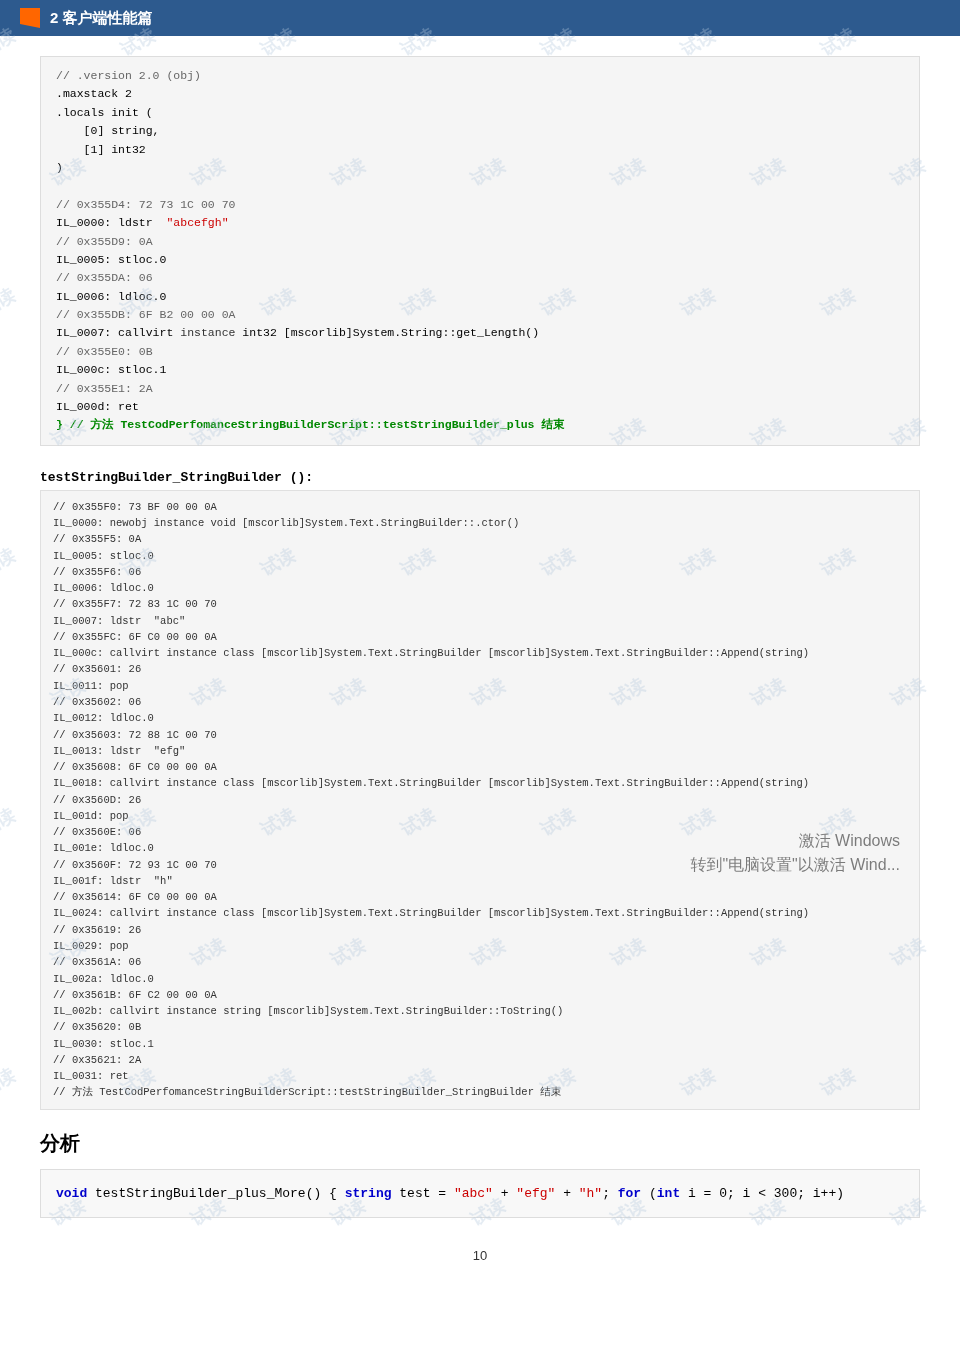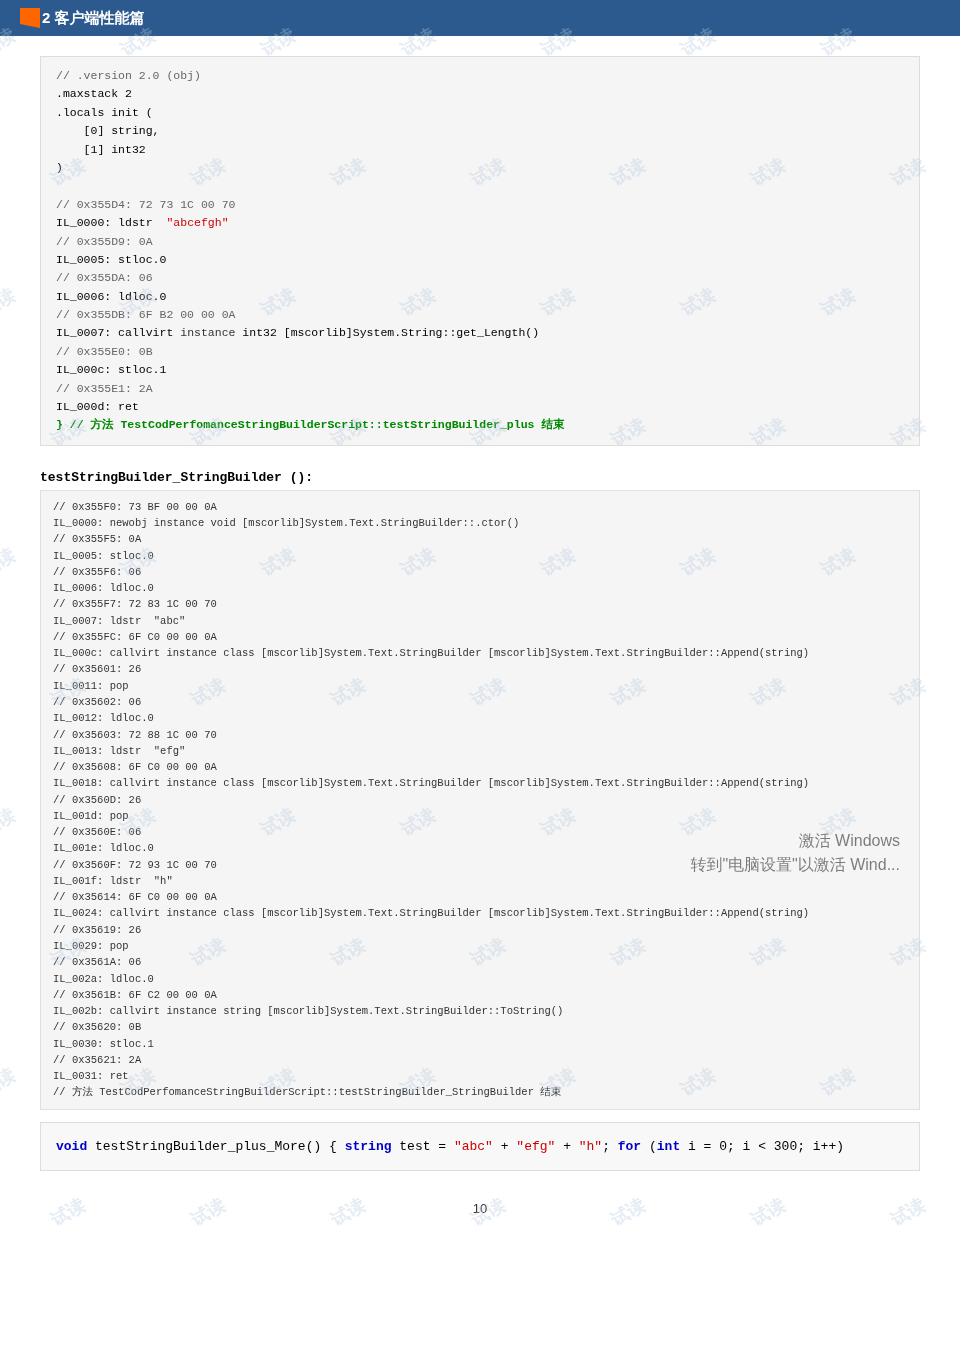--- a/index.html
+++ b/index.html
@@ -29,21 +29,21 @@
       user-select: none;
     }
 
     
     .header-bar {
       background: #2d5a8e;
       color: white;
       padding: 8px 20px;
       display: flex;
       align-items: center;
-      gap: 2px;
+      gap: 10px;
       font-size: 15px;
       font-weight: bold;
     }
     .header-icon {
       width: 20px;
       height: 20px;
       background: #ff6600;
       display: inline-block;
       clip-path: polygon(0 0, 100% 0, 100% 100%, 0 80%);
     }
@@ -295,20 +295,21 @@
 IL_0030: stloc.1
 <span class="comment">// 0x35621: 2A</span>
 IL_0031: ret
 <span class="comment">// 方法 TestCodPerfomanceStringBuilderScript::testStringBuilder_StringBuilder 结束</span></div>
 
   <div class="win-activate">
     <span>激活 Windows</span><br>
     <span>转到"电脑设置"以激活 Wind...</span>
   </div>
 
+  <div class="section-title">分析</div>
 
 
 
   <div class="inline-code"><span class="kw">void</span> testStringBuilder_plus_More()
       {
           <span class="kw">string</span> test = <span class="str">"abc"</span> + <span class="str">"efg"</span> + <span class="str">"h"</span>;
           <span class="kw">for</span> (<span class="kw">int</span> i = 0; i &lt; 300; i++)</div>
 
   <div class="page-number">10</div>
 

